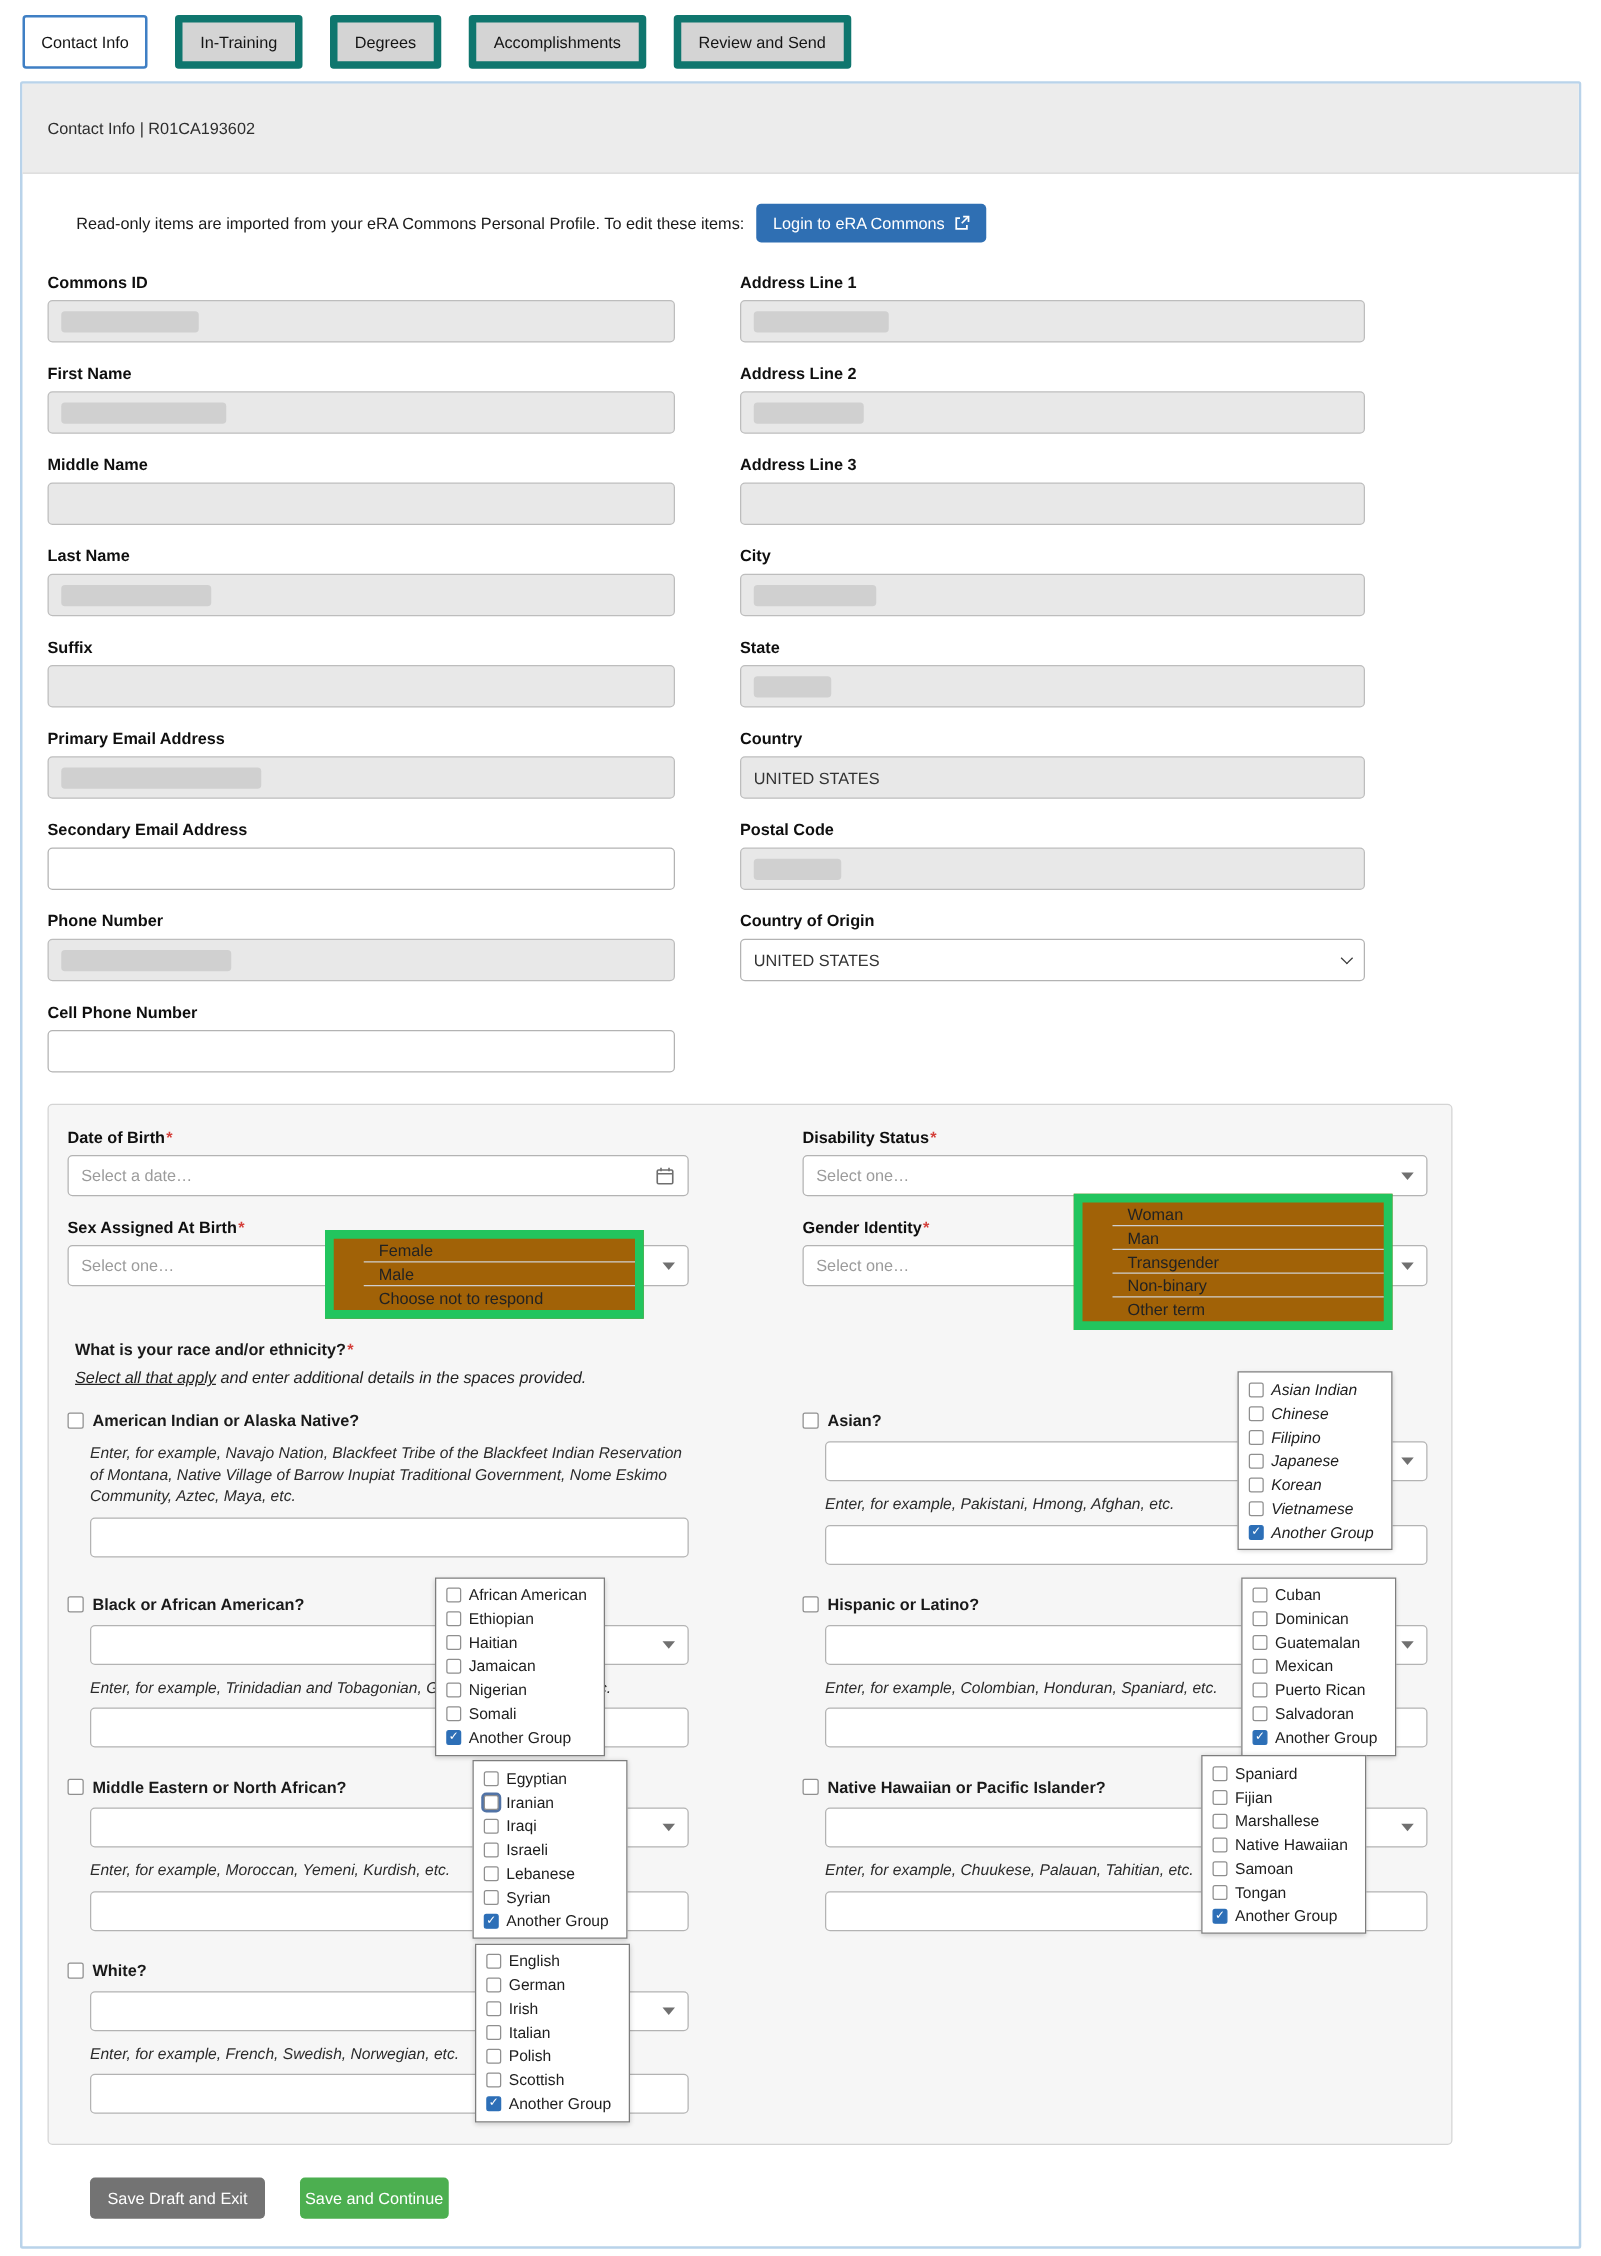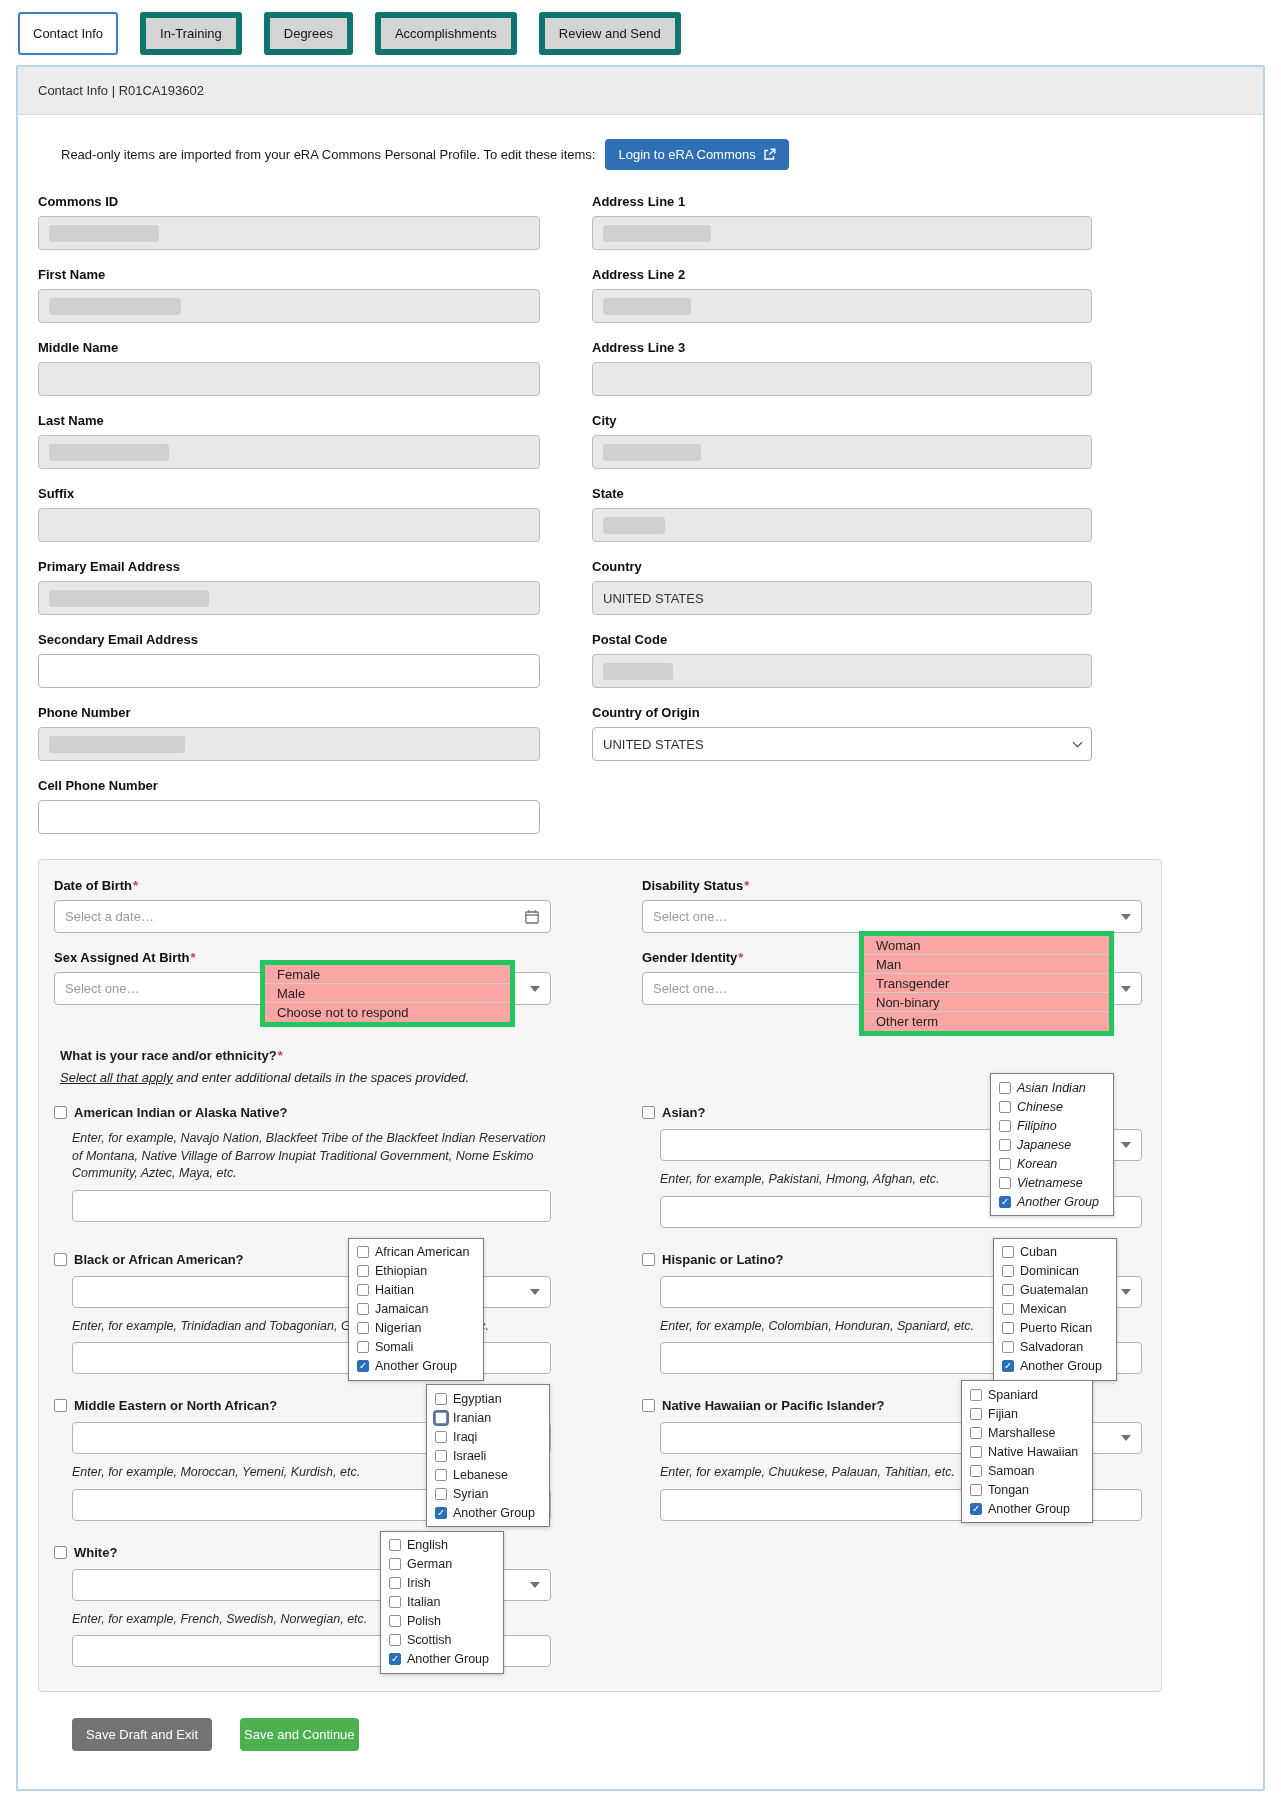--- a/index.html
+++ b/index.html
@@ -8,21 +8,21 @@
   .page { width:1281px; min-height:1805px; padding:12px 16px 14px; display:flex; flex-direction:column; }
 
   
   .tabbar { display:flex; gap:22px; margin:0 0 10px 2px; }
   .tab { font:inherit; font-size:13px; padding:8px 14px; background:#d4d4d4; border:6px solid #0f766e;
          border-radius:3px; color:#141414; cursor:pointer; white-space:nowrap; }
   .tab.active { background:#fff; border:2px solid #3f7fc4; padding:7px 13px; }
 
   
   .content { flex:1; border:2px solid #b9d3ea; border-radius:2px; background:#fff; }
-  .panel-header { height:48px; background:#ececec; border-bottom:1px solid #d9d9d9;
+  .panel-header { height:72px; background:#ececec; border-bottom:1px solid #d9d9d9;
                   display:flex; align-items:center; padding:0 20px; color:#2e2e2e; font-size:13px; }
   .body { padding:16px 20px 10px; }
 
   
   .login-row { display:flex; align-items:center; margin:8px 0 24px 23px; }
   .btn { font:inherit; border:none; border-radius:4px; color:#fff; cursor:pointer; }
   .btn-blue { background:#2f6fb3; padding:8px 13px; margin-left:10px; display:inline-flex; align-items:center; gap:7px; font-size:13px; }
   .ext-icon { display:inline-block; }
 
   
@@ -48,21 +48,21 @@
   
   .demo-panel { width:1124px; margin:8px 0 0 0; background:#f6f6f6; border:1px solid #d4d4d4;
                 border-radius:4px; padding:18px 15px 24px; }
   .cols.demo { gap:91px; }
   .w-left { width:497px; }
   .w-right { width:500px; }
   .rel { position:relative; }
   .demo-panel .tb { height:33px; }
 
   
-  .dd { position:absolute; background:#fca5a5; border:5px solid #22c55e; z-index:40; }
+  .dd { position:absolute; background:#a16207; border:7px solid #22c55e; z-index:40;padding-left:24px; }
   .dd-sex { left:206px; top:10px; width:255px; }
   .dd-gender { left:217px; top:-19px; width:255px; }
   .dd .ddopt { height:19px; display:flex; align-items:center; padding:1px 12px; font-size:13px;
                color:#222; border-bottom:1px solid #cfcfcf; cursor:pointer; }
   .dd .ddopt:last-child { border-bottom:none; }
 
   
   .race-q { margin:26px 0 0 6px; }
   .race-title { font-weight:bold; font-size:13px; }
   .race-instr { font-style:italic; font-size:13px; margin-top:7px; color:#222; }
@@ -83,21 +83,21 @@
   .cb.checked::after { content:"✓"; color:#fff; font-size:9.5px; font-weight:bold; line-height:1; }
   .cb.focused { box-shadow:0 0 0 2px rgba(50,90,150,.85); }
 
   .race-dd { position:absolute; background:#fff; border:1px solid #7d7d7d; box-shadow:0 1px 4px rgba(0,0,0,.2);
              padding:4px 0; z-index:30; }
   .race-dd .ddopt { height:19px; display:flex; align-items:center; gap:6px; padding:1px 14px 1px 8px;
                     font-size:12.5px; white-space:nowrap; cursor:pointer; color:#1d1d1d; }
   .race-dd[data-pos="asian"]           { left:348px; top:-32px;font-style:italic; }
   .race-dd[data-pos="black"]           { left:294px; top:-14px; }
   .race-dd[data-pos="hispanic"]        { left:351px; top:-14px; }
-  .race-dd[data-pos="middle-eastern"]  { left:324px; top:-14px;margin-left:48px; }
+  .race-dd[data-pos="middle-eastern"]  { left:324px; top:-14px; }
   .race-dd[data-pos="native-hawaiian"] { left:319px; top:-18px; }
   .race-dd[data-pos="white"]           { left:326px; top:-14px; }
 
   
   .footer { display:flex; gap:28px; margin:26px 0 12px 34px; }
   .btn-gray  { background:#737373; padding:9px 14px; font-size:13px; }
   .btn-green { background:#4caf50; padding:9px 4px; font-size:13px; }
 </style>
 </head>
 <body>

